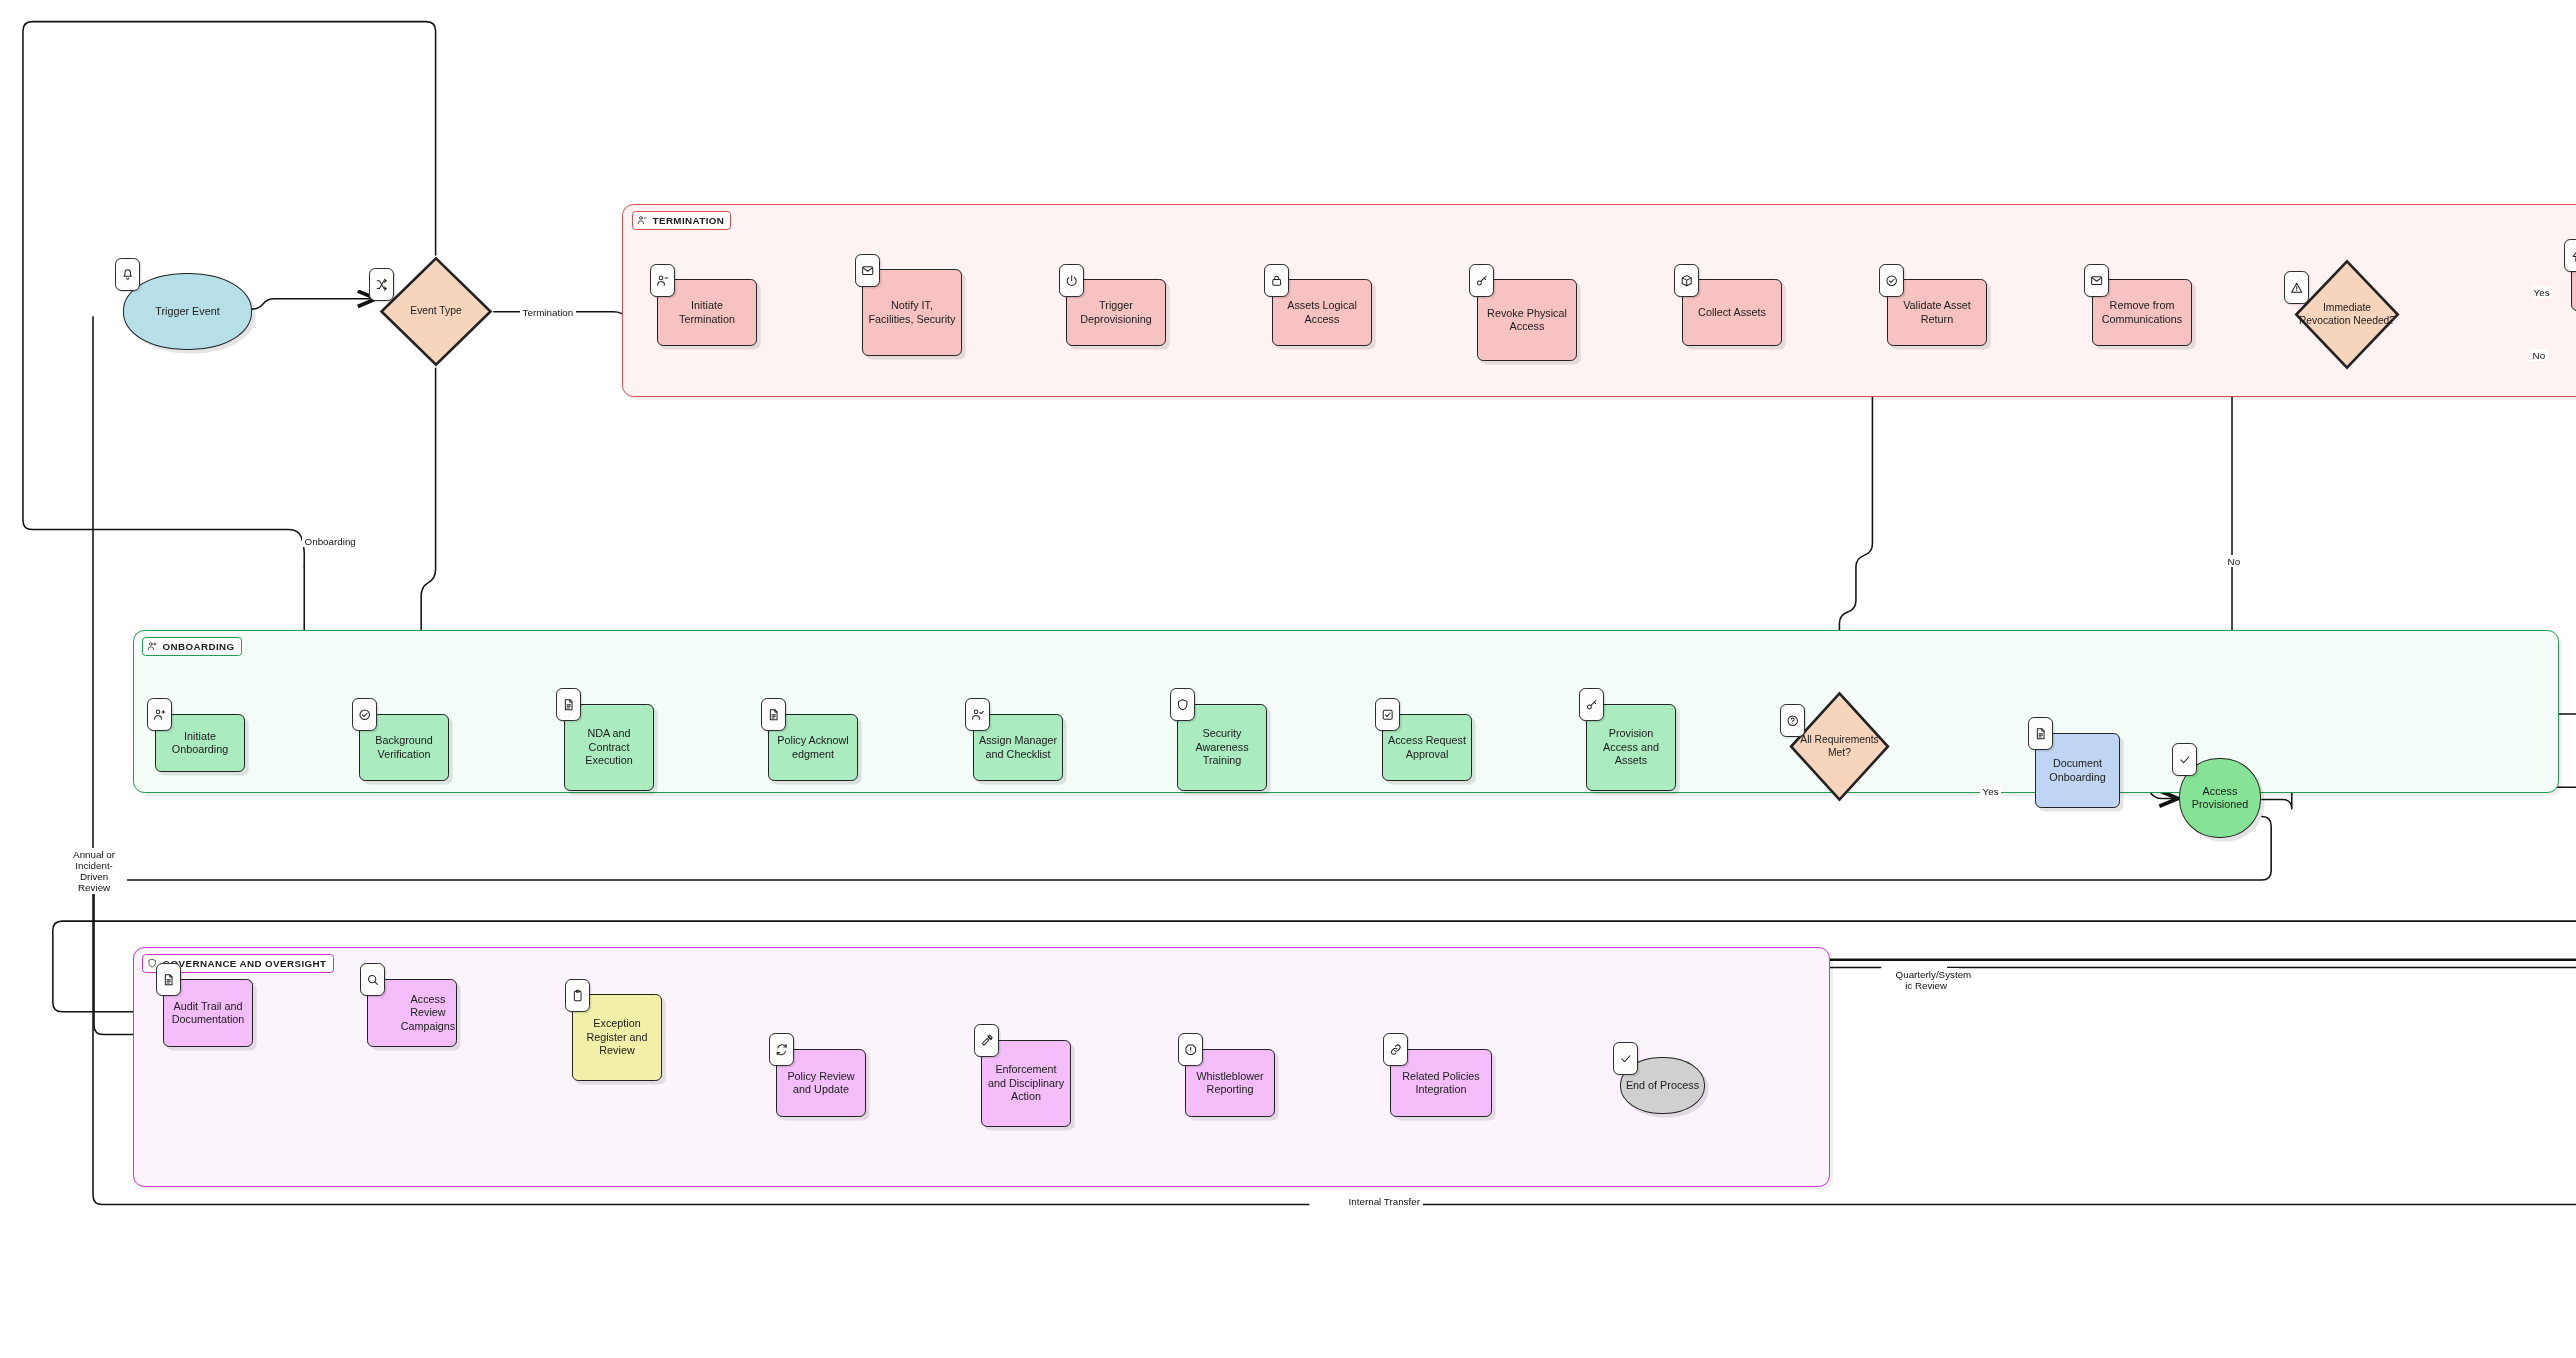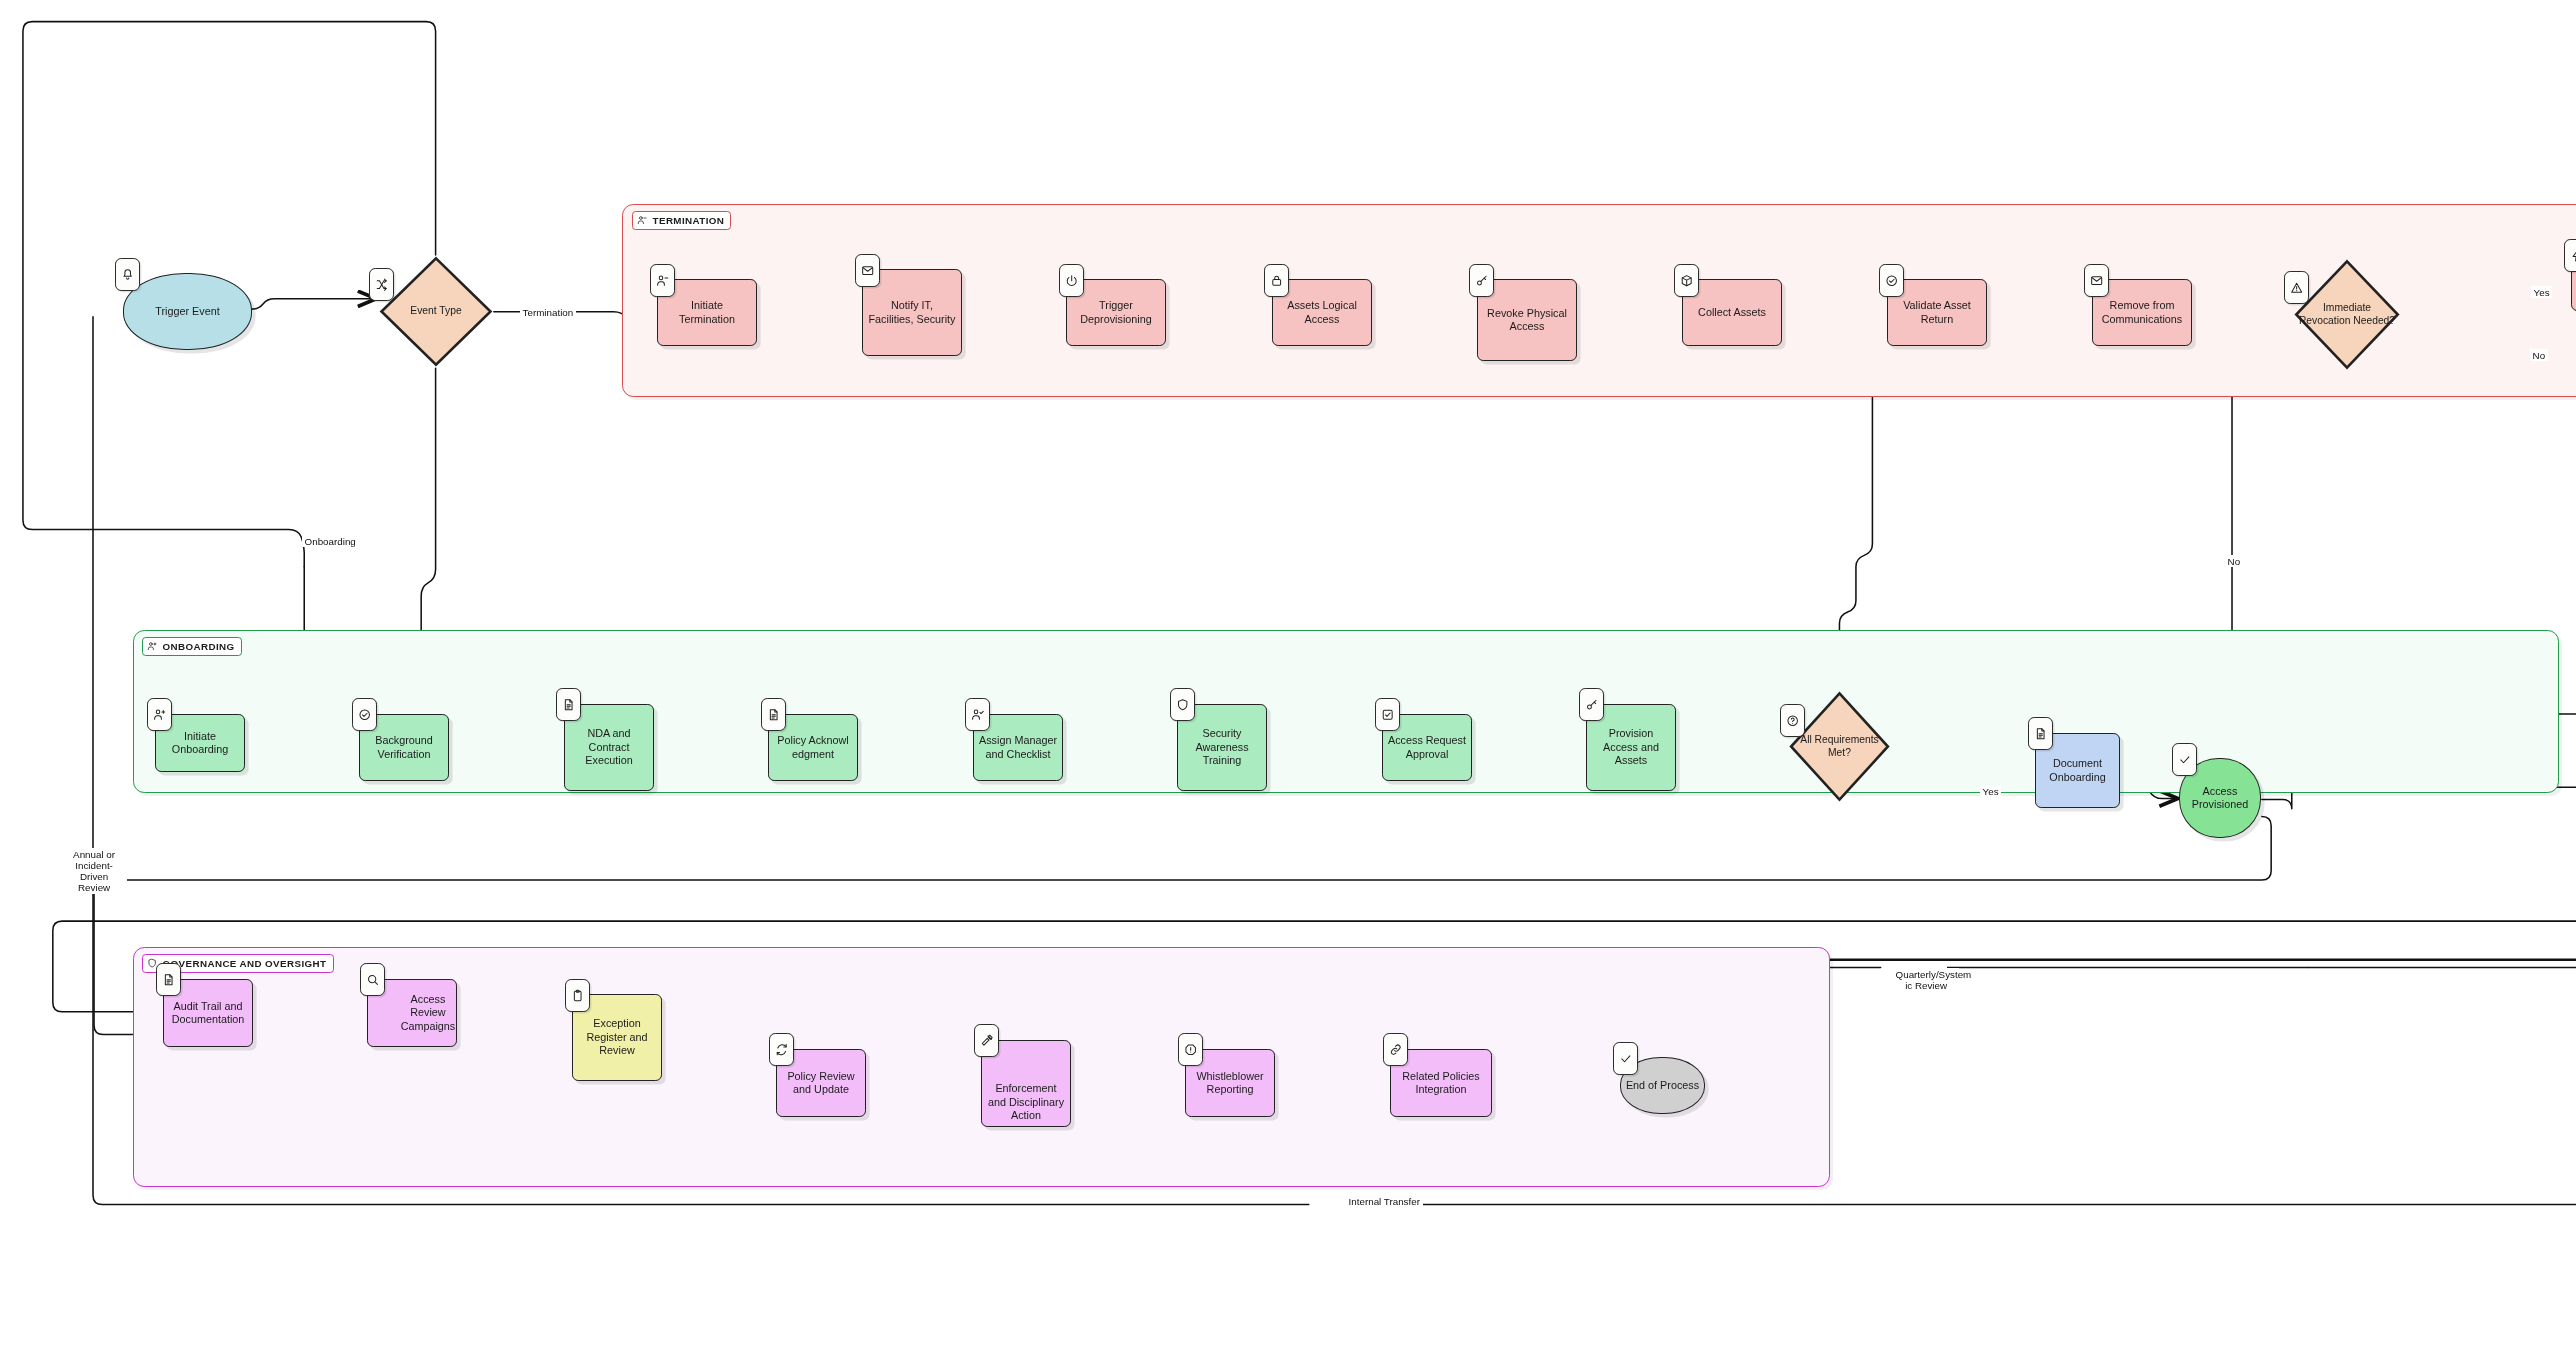--- a/index.html
+++ b/index.html
@@ -425,21 +425,21 @@
     <div class="node proc" style="left: 776px; top: 1049px; width: 90px; height: 68px; background: rgb(242, 189, 248);">
       <span>Policy Review and Update</span>
     </div>
     <div class="badge" style="left: 769px; top: 1033px;">
       <svg viewBox="0 0 24 24">
         <path stroke="#222" stroke-width="1.8" fill="none" stroke-linecap="round" stroke-linejoin="round" d="M20 6.5A8.5 8.5 0 0 0 5 9"></path>
         <path stroke="#222" stroke-width="1.8" fill="none" stroke-linecap="round" stroke-linejoin="round" d="M4 17.5A8.5 8.5 0 0 0 19 15"></path>
         <path stroke="#222" stroke-width="1.8" fill="none" stroke-linecap="round" stroke-linejoin="round" d="M20 2.8V7h-4.2M4 21.2V17h4.2"></path>
       </svg>
     </div>
-    <div class="node proc" style="left: 981px; top: 1040px; width: 90px; height: 87px; background: rgb(242, 189, 248); align-items: flex-end;">
+    <div class="node proc" style="left: 981px; top: 1040px; width: 90px; height: 87px; background: rgb(242, 189, 248);">
       <span>Enforcement and Disciplinary Action</span>
     </div>
     <div class="badge" style="left: 974px; top: 1024px;">
       <svg viewBox="0 0 24 24">
         <path stroke="#222" stroke-width="1.8" fill="none" stroke-linecap="round" stroke-linejoin="round" d="M14.5 3.5 20.5 9.5"></path>
         <path stroke="#222" stroke-width="1.8" fill="none" stroke-linecap="round" stroke-linejoin="round" d="M17.5 2.2 21.8 6.5l-3 3-4.3-4.3z"></path>
         <path stroke="#222" stroke-width="1.8" fill="none" stroke-linecap="round" stroke-linejoin="round" d="M13 8 4 17l3 3 9-9z"></path>
       </svg>
     </div>
     <div class="node proc" style="left: 1185px; top: 1049px; width: 90px; height: 68px; background: rgb(242, 189, 248);">

